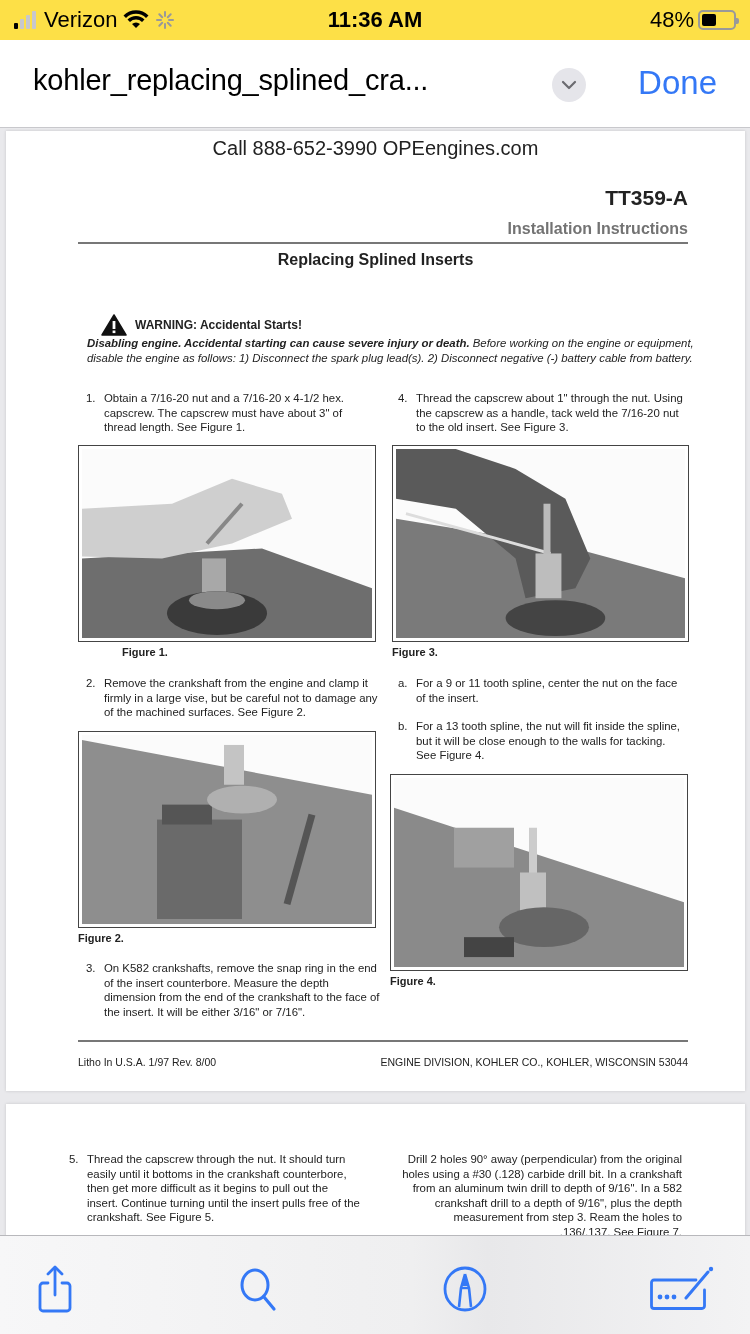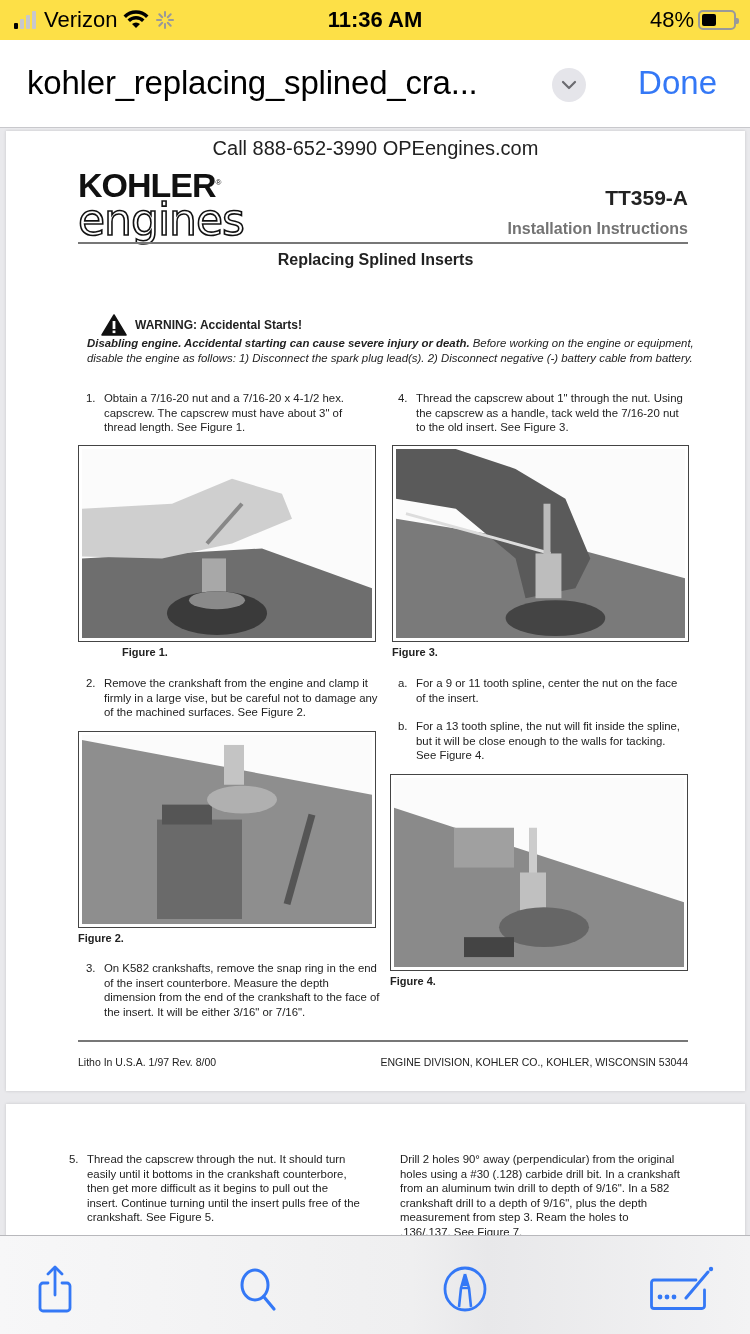--- a/index.html
+++ b/index.html
@@ -13,21 +13,21 @@
   .signal span { width: 4px; background: #c7c7cc; border-radius: 1px; }
   .signal span.on { background: #000; }
   .sb-time { position: absolute; left: 0; right: 0; top: 7px; text-align: center; font-size: 22px; font-weight: bold; }
   .sb-right { position: absolute; right: 14px; top: 7px; display: flex; align-items: center; gap: 4px; font-size: 22px; }
   .battery { width: 38px; height: 20px; border: 2px solid #999; border-radius: 5px; position: relative; padding: 2px; }
   .battery::after { content: ""; position: absolute; right: -5px; top: 6px; width: 3px; height: 6px; background: #999; border-radius: 0 2px 2px 0; }
   .battery-fill { height: 100%; width: 48%; background: #000; border-radius: 2px; }
 
   
   .nav-bar { position: absolute; top: 40px; left: 0; width: 750px; height: 88px; background: #fff; border-bottom: 1px solid #c8c8cc; }
-  .doc-title { position: absolute; left: 27px; top: 24px; font-size: 33px; font-weight: normal; letter-spacing: -0.2px; white-space: nowrap; }
+  .doc-title { position: absolute; left: 33px; top: 24px; font-size: 29px; font-weight: normal; letter-spacing: -0.2px; white-space: nowrap; }
   .title-chevron { position: absolute; left: 552px; top: 28px; width: 34px; height: 34px; border-radius: 50%; background: #e5e5ea; display: flex; align-items: center; justify-content: center; }
   .done-btn { position: absolute; right: 33px; top: 24px; font-size: 33px; color: #3478f6; background: none; border: none; font-family: "Liberation Sans", sans-serif; }
 
   
   .viewer { position: absolute; top: 129px; left: 0; width: 750px; height: 1106px; overflow: hidden; background: #e9e9ec; }
   .page { position: absolute; left: 6px; width: 739px; background: #fff; box-shadow: 0 0 3px rgba(0,0,0,0.15); }
   .page1 { top: 2px; height: 960px; }
   .page2 { top: 975px; height: 200px; }
 
   .call-line { position: absolute; top: 6px; left: 0; right: 0; text-align: center; font-size: 20px; color: #222; }
@@ -108,24 +108,20 @@
     </svg>
   </div>
   <button class="done-btn">Done</button>
 </div>
 
 <div class="viewer">
 
   <div class="page page1">
     <div class="call-line">Call 888-652-3990 OPEengines.com</div>
 
-    <div class="logo">
-      <div class="logo-kohler"><span>KOHLER</span><sup>®</sup></div>
-      <div class="logo-engines">engines</div>
-    </div>
 
     <div class="doc-code">TT359-A</div>
     <div class="doc-subtitle">Installation Instructions</div>
     <div class="rule" style="top:111px"></div>
     <div class="doc-heading">Replacing Splined Inserts</div>
 
 
     <div class="warn-title">
       <svg width="26" height="22" viewBox="0 0 26 22">
         <path d="M13 1 L25 21 L1 21 Z" fill="#111" stroke="#111" stroke-width="1.5" stroke-linejoin="round"></path>
@@ -220,21 +216,21 @@
     <div class="rule" style="top:909px"></div>
     <div class="footer-left">Litho In U.S.A. 1/97    Rev. 8/00</div>
     <div class="footer-right">ENGINE DIVISION, KOHLER CO., KOHLER, WISCONSIN  53044</div>
   </div>
 
   <div class="page page2">
     <div class="step" style="left:63px; top:48px; width:292px;">
       <span class="num">5.</span>
         <span class="txt">Thread the capscrew through the nut. It should turn easily until it bottoms in the crankshaft counterbore, then get more difficult as it begins to pull out the insert. Continue turning until the insert pulls free of the crankshaft. See Figure 5.</span>
     </div>
-    <div class="body-text" style="left:394px; top:48px; width:282px;">Drill 2 holes 90° away (perpendicular) from the original holes using a #30 (.128) carbide drill bit. In a crankshaft from an aluminum twin drill to depth of 9/16". In a 582 crankshaft drill to a depth of 9/16", plus the depth measurement from step 3. Ream the holes to .136/.137. See Figure 7.</div>
+    <div class="body-text" style="left:394px; top:48px; width:282px;text-align:right;">Drill 2 holes 90° away (perpendicular) from the original holes using a #30 (.128) carbide drill bit. In a crankshaft from an aluminum twin drill to depth of 9/16". In a 582 crankshaft drill to a depth of 9/16", plus the depth measurement from step 3. Ream the holes to .136/.137. See Figure 7.</div>
   </div>
 </div>
 
 <div class="toolbar">
   <div class="tb-btn" style="left:30px;">
     <svg width="40" height="50" viewBox="0 0 40 50">
       <path d="M13 19 H8 a3 3 0 0 0 -3 3 V44 a3 3 0 0 0 3 3 H32 a3 3 0 0 0 3 -3 V22 a3 3 0 0 0 -3 -3 H27" fill="none" stroke="#3478f6" stroke-width="2.8" stroke-linecap="round"></path>
       <line x1="20" y1="4" x2="20" y2="31" stroke="#3478f6" stroke-width="2.8" stroke-linecap="round"></line>
       <polyline points="13,10 20,3 27,10" fill="none" stroke="#3478f6" stroke-width="2.8" stroke-linecap="round" stroke-linejoin="round"></polyline>
     </svg>

